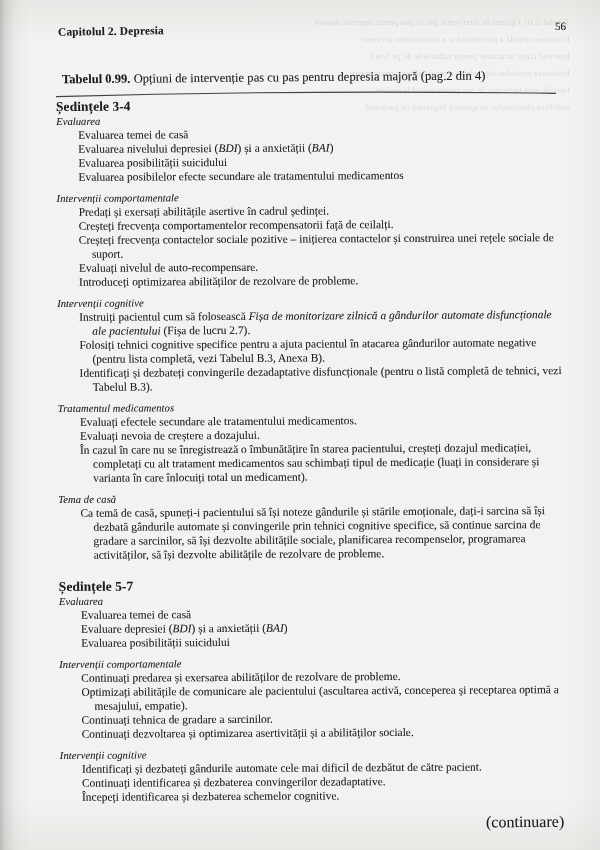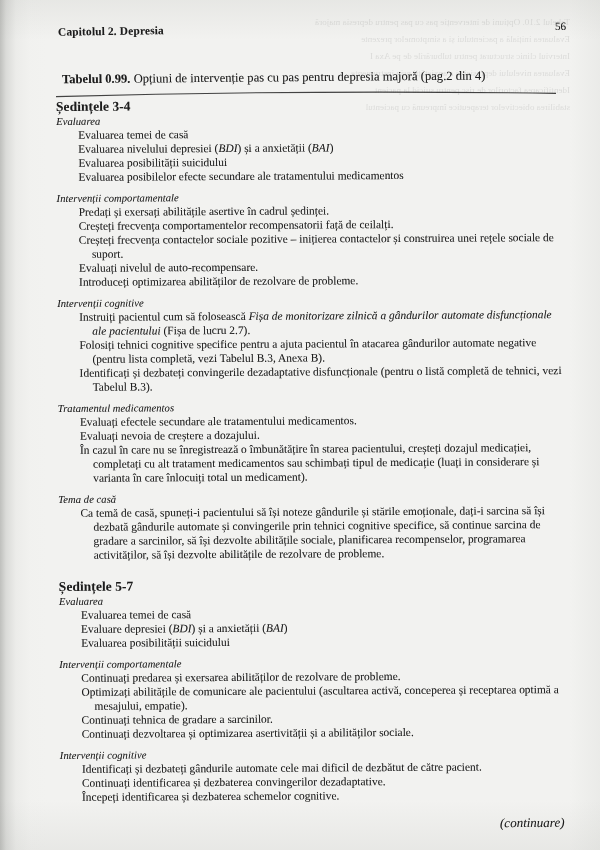--- a/index.html
+++ b/index.html
@@ -148,22 +148,21 @@
     margin: 0;
     padding: 0 0 0 35px;
     text-indent: -13px;
     letter-spacing: 0.02px;
   }
 
   #continuare {
     position: absolute;
     bottom: 19px;
     right: 36px;
-    font-style: italic;
-    font-size: 13px;
+    font-size: 16px;
     transform: rotate(-0.4deg);
     margin-left: 21px;
   }
 
   
   #runhead, #caption, #body, #pagenum, #continuare {
     text-shadow: 0 0 0.55px rgba(40,40,40,0.30);
   }
 </style>
 </head>

